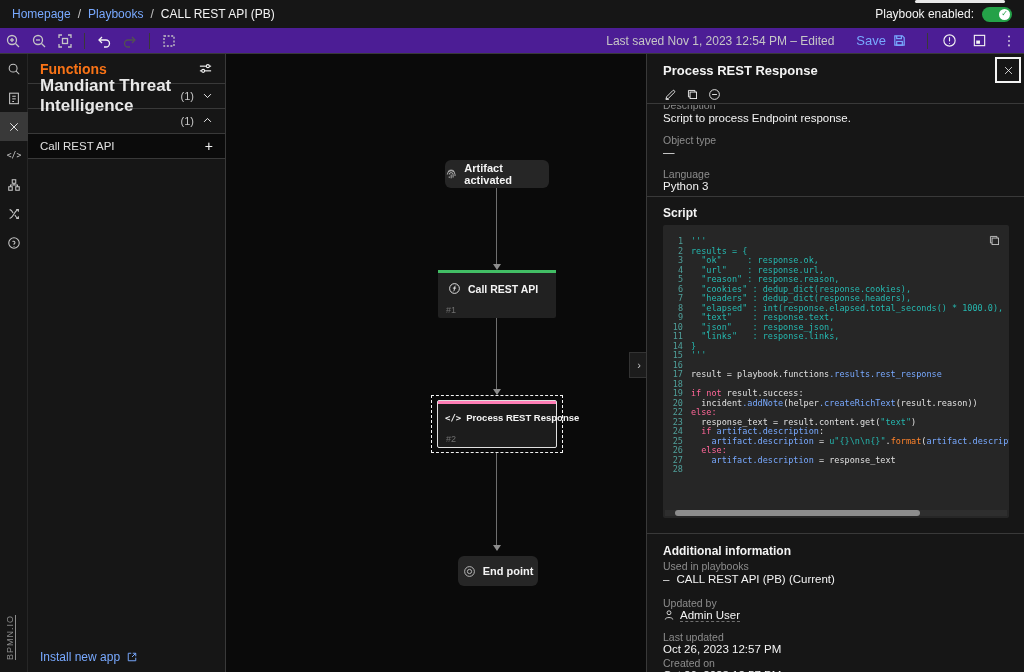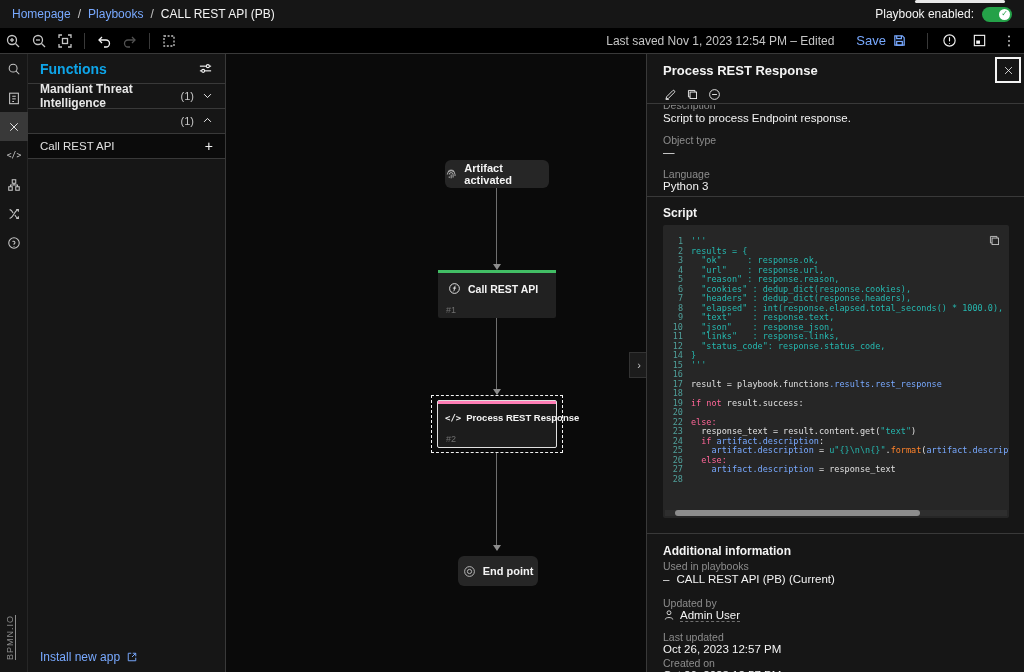--- a/index.html
+++ b/index.html
@@ -14,21 +14,21 @@
   .crumb-sep { color:#c6c6c6; font-size:12px; margin:0 7px; }
   .crumb-cur { font-size:12px; color:#f4f4f4; }
   .crumb-right { margin-left:auto; display:flex; align-items:center; gap:8px; }
   .toggle-label { font-size:12px; color:#f4f4f4; }
   .toggle { width:30px; height:15px; border-radius:8px; background:#24a148; position:relative; cursor:pointer; }
   .toggle .knob { position:absolute; right:2px; top:2px; width:11px; height:11px; border-radius:50%;
     background:#ffffff; display:flex; align-items:center; justify-content:center;
     font-size:8px; color:#24a148; line-height:1; }
   .page-scroll { position:absolute; left:915px; top:0; width:90px; height:3px; background:#e8e8e8; border-radius:2px; }
 
-  .toolbar { position:absolute; left:0; top:28px; width:1024px; height:26px; background:#000000;
+  .toolbar { position:absolute; left:0; top:28px; width:1024px; height:26px; background:#4c1d95;
     border-bottom:1px solid #393939; display:flex; align-items:center; }
   .tb-btn { width:26px; height:24px; display:flex; align-items:center; justify-content:center; cursor:pointer; }
   .tb-btn svg { stroke:#c6c6c6; fill:none; stroke-width:1.3; }
   .tb-btn.disabled svg { stroke:#525252; }
   .tb-btn.white svg { stroke:#f4f4f4; }
   .tb-sep { width:1px; height:16px; background:#393939; margin:0 6px; }
   .tb-right { margin-left:auto; display:flex; align-items:center; }
   .last-saved { font-size:12px; color:#c6c6c6; margin-right:22px; }
   .save-btn { display:flex; align-items:center; gap:6px; color:#78a9ff; font-size:13px; cursor:pointer; margin-right:14px; }
   .save-btn svg { stroke:#78a9ff; fill:none; stroke-width:1.3; }
@@ -42,25 +42,25 @@
   .rail-item svg { stroke:#c6c6c6; fill:none; stroke-width:1.2; }
   .rail-item.active { background:#393939; }
   .rail-item.active svg { stroke:#f4f4f4; }
   .rail-code { font-family:"DejaVu Sans Mono", monospace; font-size:8px; color:#c6c6c6; }
   .bpmn { position:absolute; left:5px; bottom:12px; writing-mode:vertical-rl; transform:rotate(180deg);
     font-size:9px; color:#8d8d8d; letter-spacing:1px; text-decoration:underline; cursor:pointer; }
 
   
   .fpanel { position:absolute; left:28px; top:54px; width:198px; height:618px; background:#161616; border-right:1px solid #393939; }
   .fpanel-head { height:30px; display:flex; align-items:center; padding:0 12px; border-bottom:1px solid #393939; }
-  .fpanel-title { font-size:14px; font-weight:bold; color:#0ea5e9; }
+  .fpanel-title { font-size:14px; font-weight:bold; color:#f97316; }
   .fpanel-filter { margin-left:auto; cursor:pointer; display:flex; }
   .fpanel-filter svg { stroke:#f4f4f4; fill:none; stroke-width:1.2; }
   .frow { height:25px; display:flex; align-items:center; padding:0 12px; border-bottom:1px solid #393939; cursor:pointer; }
-  .frow-label { font-size:12px; font-weight:bold; color:#e8e8e8; }
+  .frow-label { font-size:17px; font-weight:bold; color:#e8e8e8; }
   .frow-right { margin-left:auto; display:flex; align-items:center; gap:8px; }
   .frow-count { font-size:11px; color:#c6c6c6; font-weight:normal; }
   .chev svg { stroke:#f4f4f4; fill:none; stroke-width:1.4; }
   .frow.child { background:#0b0b0b; }
   .frow.child .frow-label { font-weight:normal; color:#e0e0e0; font-size:11.5px; }
   .plus { font-size:14px; color:#f4f4f4; line-height:1; }
   .install { position:absolute; left:12px; bottom:8px; display:flex; align-items:center; gap:6px;
     color:#78a9ff; font-size:12px; cursor:pointer; }
   .install svg { stroke:#78a9ff; fill:none; stroke-width:1.3; }
 
@@ -413,28 +413,27 @@
           <div class="cl"><span class="ln">2</span><span class="ct"><span class="t">results = {</span></span></div>
           <div class="cl"><span class="ln">3</span><span class="ct"><span class="t">  "ok"     : response.ok,</span></span></div>
           <div class="cl"><span class="ln">4</span><span class="ct"><span class="t">  "url"    : response.url,</span></span></div>
           <div class="cl"><span class="ln">5</span><span class="ct"><span class="t">  "reason" : response.reason,</span></span></div>
           <div class="cl"><span class="ln">6</span><span class="ct"><span class="t">  "cookies" : dedup_dict(response.cookies),</span></span></div>
           <div class="cl"><span class="ln">7</span><span class="ct"><span class="t">  "headers" : dedup_dict(response.headers),</span></span></div>
           <div class="cl"><span class="ln">8</span><span class="ct"><span class="t">  "elapsed" : int(response.elapsed.total_seconds() * 1000.0),</span></span></div>
           <div class="cl"><span class="ln">9</span><span class="ct"><span class="t">  "text"    : response.text,</span></span></div>
           <div class="cl"><span class="ln">10</span><span class="ct"><span class="t">  "json"    : response_json,</span></span></div>
           <div class="cl"><span class="ln">11</span><span class="ct"><span class="t">  "links"   : response.links,</span></span></div>
-          <div class="cl"><span class="ln">12</span><span class="ct"><span class="t">  "status_code": response.status_code,</span></span></div>
           <div class="cl"><span class="ln">14</span><span class="ct"><span class="t">}</span></span></div>
           <div class="cl"><span class="ln">15</span><span class="ct"><span class="t">'''</span></span></div>
           <div class="cl"><span class="ln">16</span><span class="ct"></span></div>
           <div class="cl"><span class="ln">17</span><span class="ct"><span class="w">result = playbook.functions</span><span class="b">.results.rest_response</span></span></div>
           <div class="cl"><span class="ln">18</span><span class="ct"></span></div>
           <div class="cl"><span class="ln">19</span><span class="ct"><span class="p">if not</span><span class="w"> result.success:</span></span></div>
-          <div class="cl"><span class="ln">20</span></div>
+          <div class="cl"><span class="ln">20</span><span class="ct"><span class="w">  incident</span><span class="b">.addNote</span><span class="w">(helper</span><span class="b">.createRichText</span><span class="w">(result.reason))</span></span></div>
           <div class="cl"><span class="ln">22</span><span class="ct"><span class="p">else:</span></span></div>
           <div class="cl"><span class="ln">23</span><span class="ct"><span class="w">  response_text = result.content.get(</span><span class="t">"text"</span><span class="w">)</span></span></div>
           <div class="cl"><span class="ln">24</span><span class="ct"><span class="p">  if</span><span class="w"> </span><span class="b">artifact.description</span><span class="w">:</span></span></div>
           <div class="cl"><span class="ln">25</span><span class="ct"><span class="w">    </span><span class="b">artifact.description</span><span class="w"> = </span><span class="t">u"{}\n\n{}"</span><span class="w">.</span><span class="o">format</span><span class="w">(</span><span class="b">artifact.description.conten</span></span></div>
           <div class="cl"><span class="ln">26</span><span class="ct"><span class="p">  else:</span></span></div>
           <div class="cl"><span class="ln">27</span><span class="ct"><span class="w">    </span><span class="b">artifact.description</span><span class="w"> = response_text</span></span></div>
           <div class="cl"><span class="ln">28</span><span class="ct"></span></div>
         </div>
       <div class="code-copy">
         <svg width="13" height="13" viewBox="0 0 16 16">

